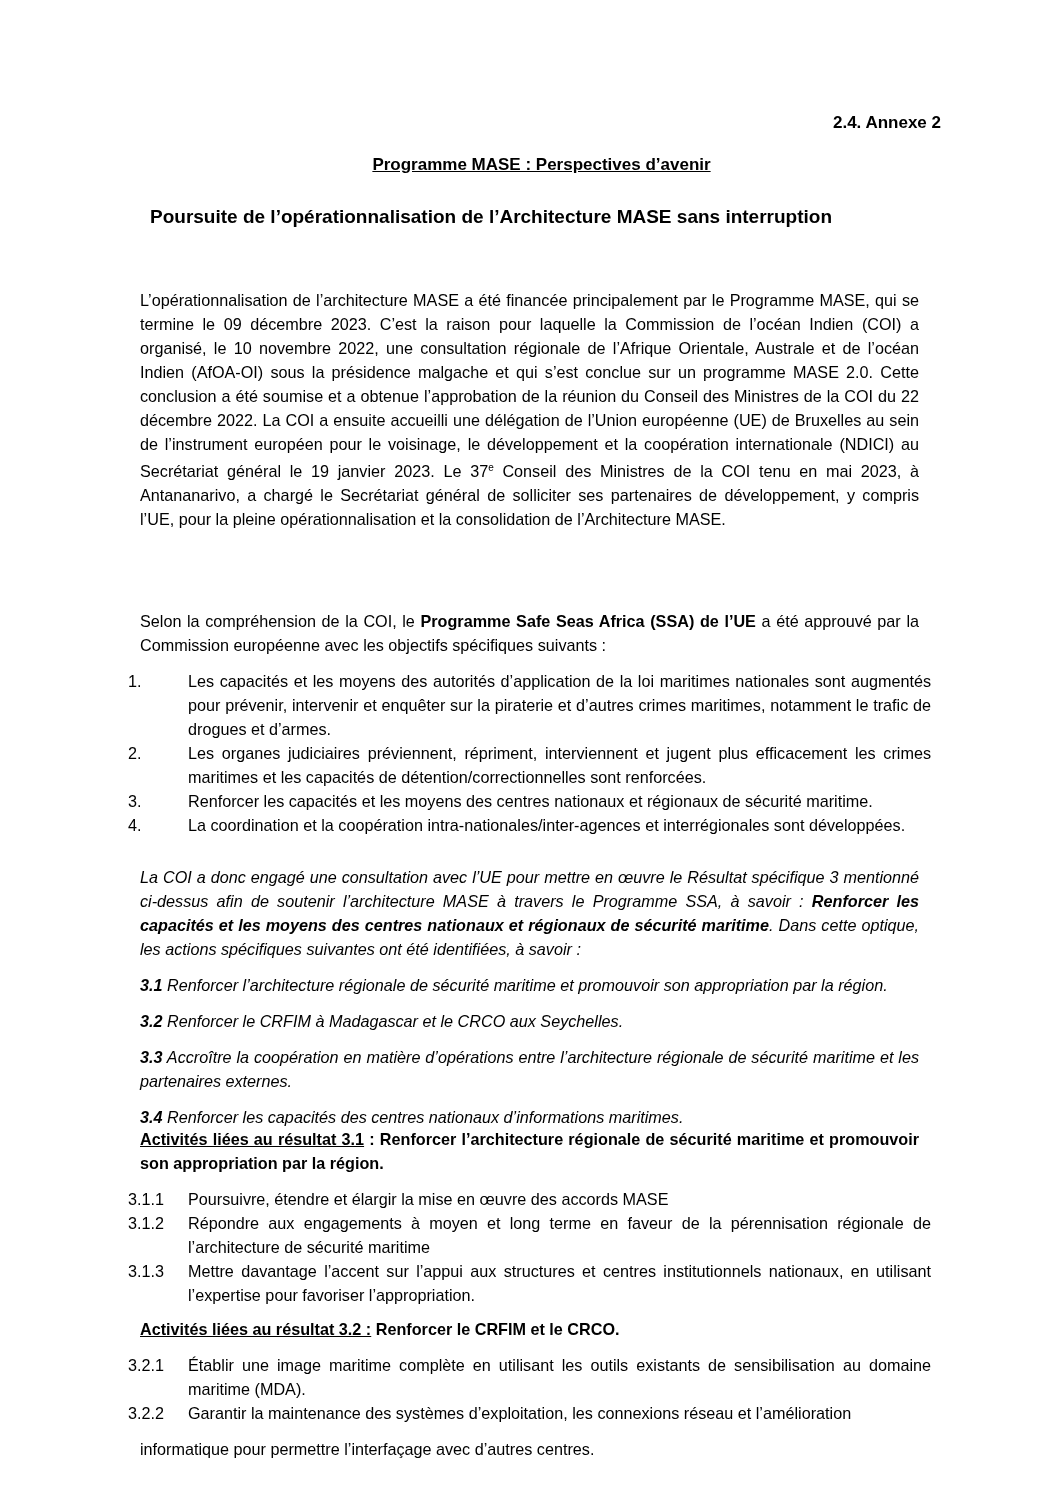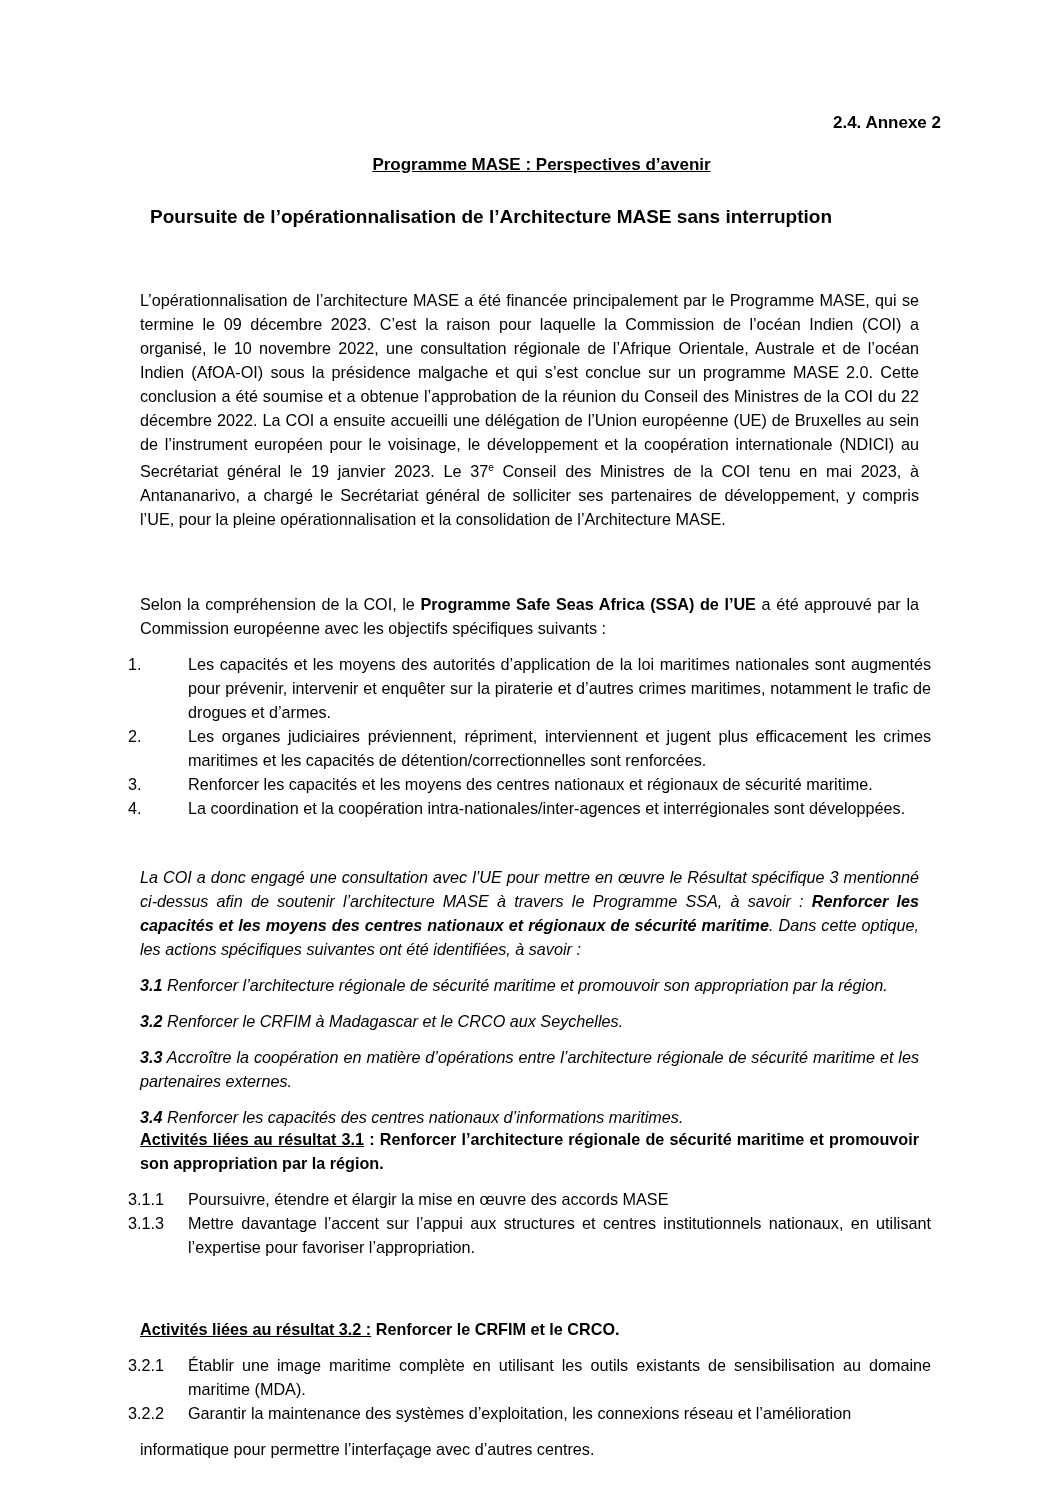--- a/index.html
+++ b/index.html
@@ -30,21 +30,21 @@
 <div class="page">
 
   <div class="annex">2.4. Annexe 2</div>
   <div class="title">Programme MASE : Perspectives d’avenir</div>
   <div class="subtitle">Poursuite de l’opérationnalisation de l’Architecture MASE sans interruption</div>
 
   <div class="block justify" style="top:276px;">
     <p><span>L’opérationnalisation de l’architecture MASE a été financée principalement par le Programme MASE, qui se termine le 09 décembre 2023. C’est la raison pour laquelle la Commission de l’océan Indien (COI) a organisé, le 10 novembre 2022, une consultation régionale de l’Afrique Orientale, Australe et de l’océan Indien (AfOA-OI) sous la présidence malgache et qui s’est conclue sur un programme MASE 2.0. Cette conclusion a été soumise et a obtenue l’approbation de la réunion du Conseil des Ministres de la COI du 22 décembre 2022. La COI a ensuite accueilli une délégation de l’Union européenne (UE) de Bruxelles au sein de l’instrument européen pour le voisinage, le développement et la coopération internationale (NDICI) au Secrétariat général le 19 janvier 2023. Le 37</span><span class="sup">e</span><span> Conseil des Ministres de la COI tenu en mai 2023, à Antananarivo, a chargé le Secrétariat général de solliciter ses partenaires de développement, y compris l’UE, pour la pleine opérationnalisation et la consolidation de l’Architecture MASE.</span></p>
   </div>
 
-  <div class="block" style="top:580px;">
+  <div class="block" style="top:597px;">
     <p class="justify"><span> Selon la compréhension de la COI, le </span><span class="b">Programme Safe Seas Africa (SSA) de l’UE</span><span> a été approuvé par la Commission européenne avec les objectifs spécifiques suivants :</span></p>
     <div class="num-item">
       <span class="n">1.</span>
       <span class="t">Les capacités et les moyens des autorités d’application de la loi maritimes nationales sont augmentés pour prévenir, intervenir et enquêter sur la piraterie et d’autres crimes maritimes, notamment le trafic de drogues et d’armes.</span>
     </div>
     <div class="num-item">
       <span class="n">2.</span>
       <span class="t">Les organes judiciaires préviennent, répriment, interviennent et jugent plus efficacement les crimes maritimes et les capacités de détention/correctionnelles sont renforcées.</span>
     </div>
     <div class="num-item">
@@ -65,20 +65,24 @@
     <p class="justify"><span class="b">3.4</span> <span>Renforcer les capacités des centres nationaux d’informations maritimes.</span></p>
   </div>
 
   <div class="block" style="top:1115px;">
     <p class="b justify"><span class="u">Activités liées au résultat 3.1</span><span> : Renforcer l’architecture régionale de sécurité maritime et promouvoir son appropriation par la région.</span></p>
     <div class="sub-item">
       <span class="n">3.1.1</span>
       <span class="t">Poursuivre, étendre et élargir la mise en œuvre des accords MASE</span>
     </div>
     <div class="sub-item">
+      <span class="n">3.1.2</span>
+      <span class="t">Répondre aux engagements à moyen et long terme en faveur de la pérennisation régionale de l’architecture de sécurité maritime</span>
+    </div>
+    <div class="sub-item">
       <span class="n">3.1.3</span>
       <span class="t">Mettre davantage l’accent sur l’appui aux structures et centres institutionnels nationaux, en utilisant l’expertise pour favoriser l’appropriation.</span>
     </div>
   </div>
 
   <div class="block" style="top:1305px;">
     <p class="b"><span class="u">Activités liées au résultat 3.2 :</span><span> Renforcer le CRFIM et le CRCO.</span></p>
     <div class="sub-item">
       <span class="n">3.2.1</span>
       <span class="t">Établir une image maritime complète en utilisant les outils existants de sensibilisation au domaine maritime (MDA).</span>

